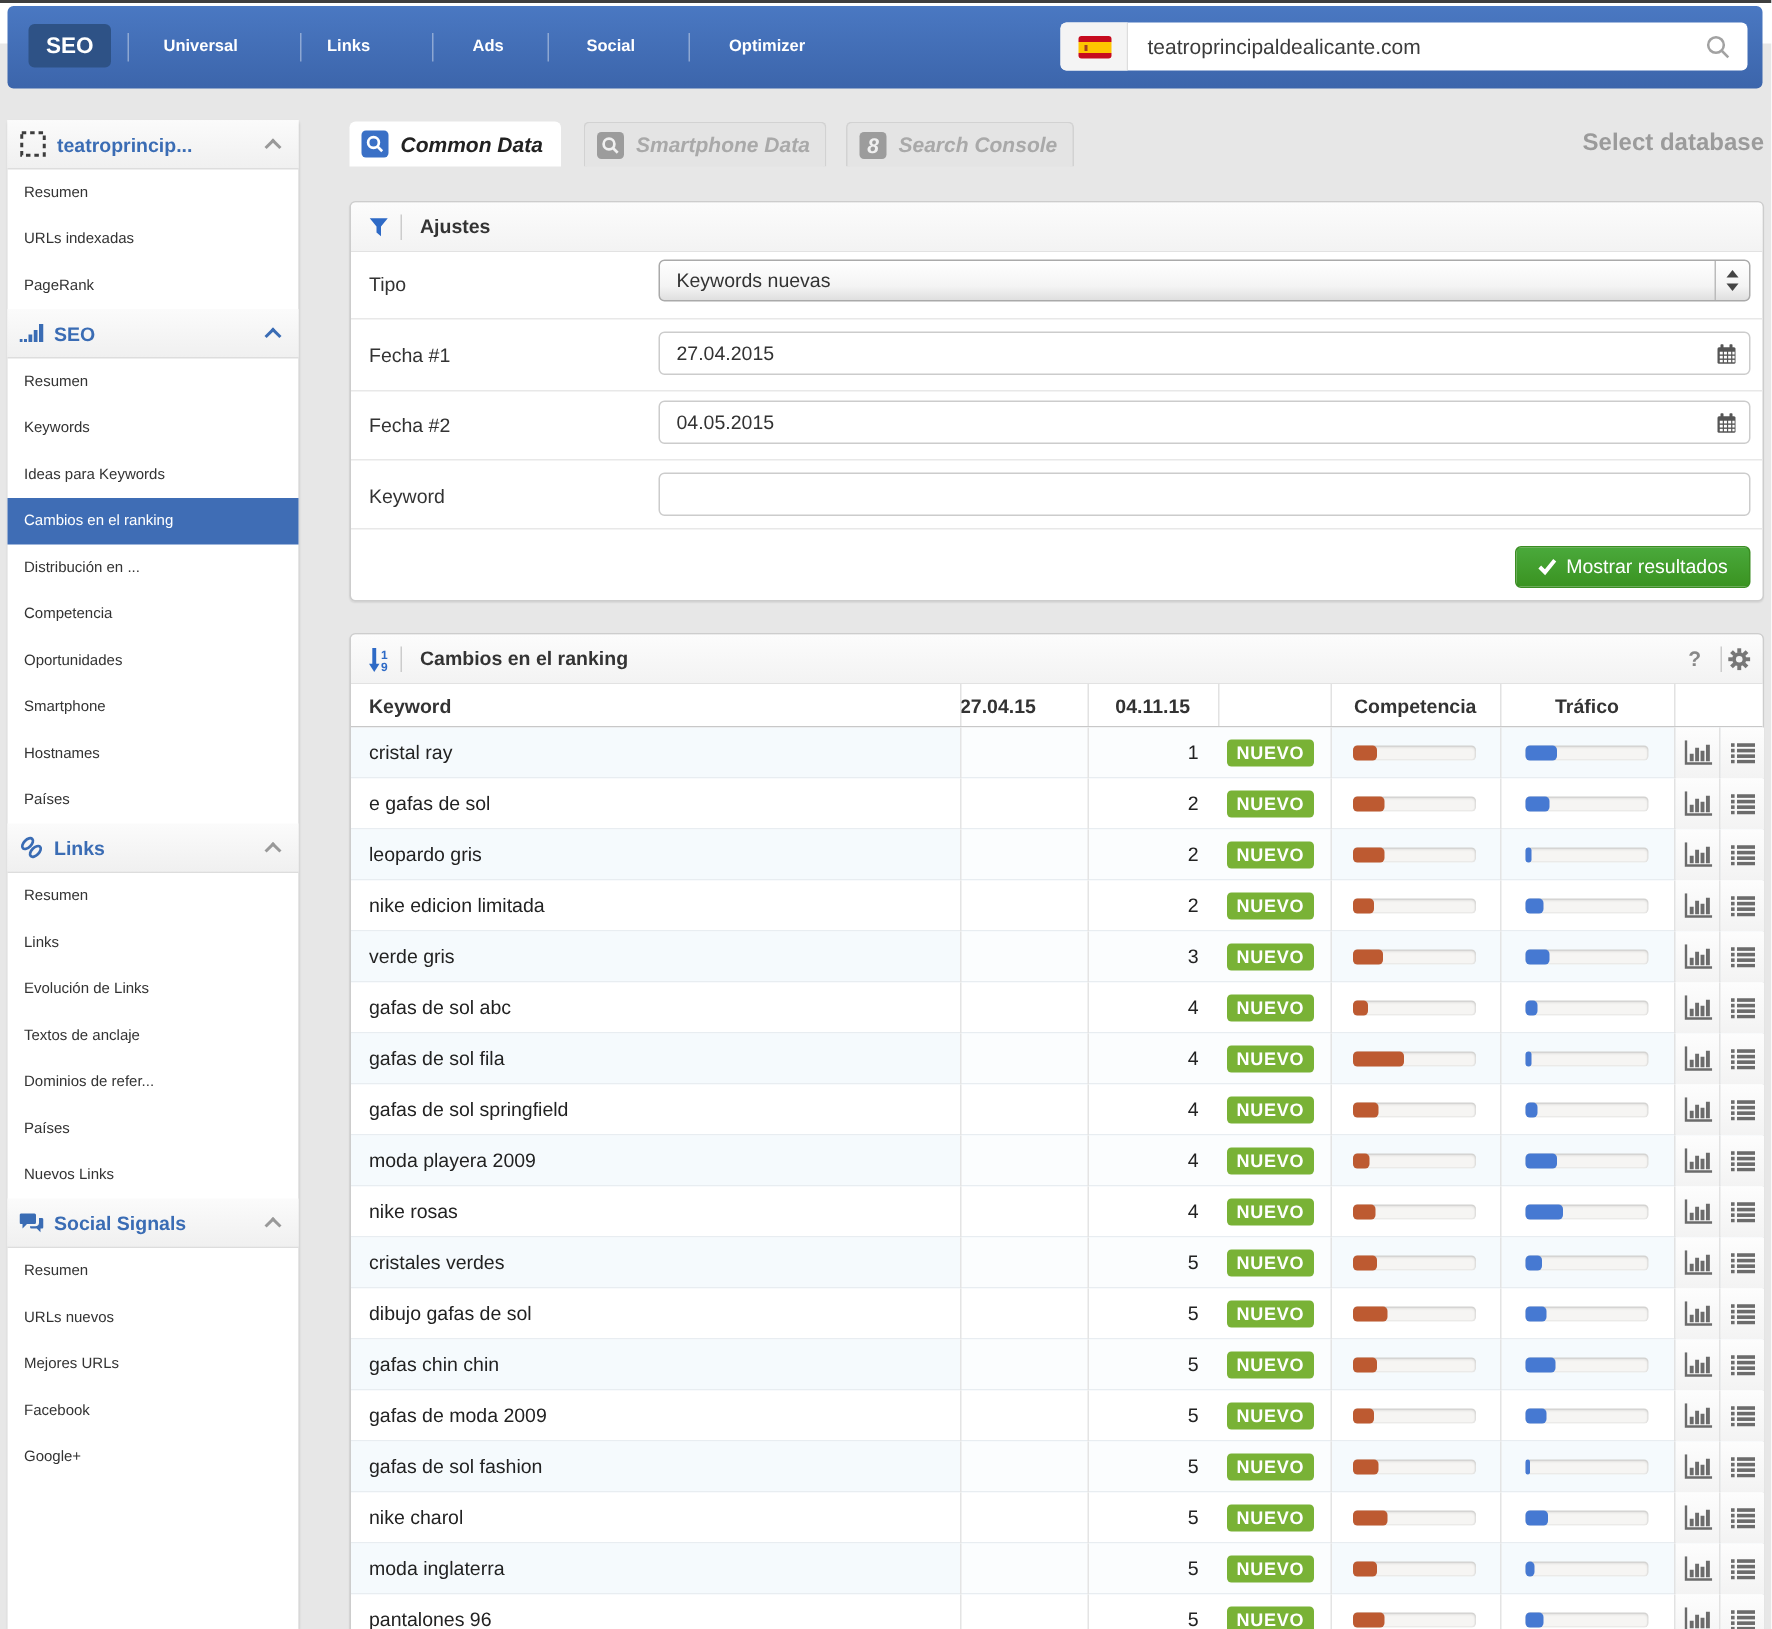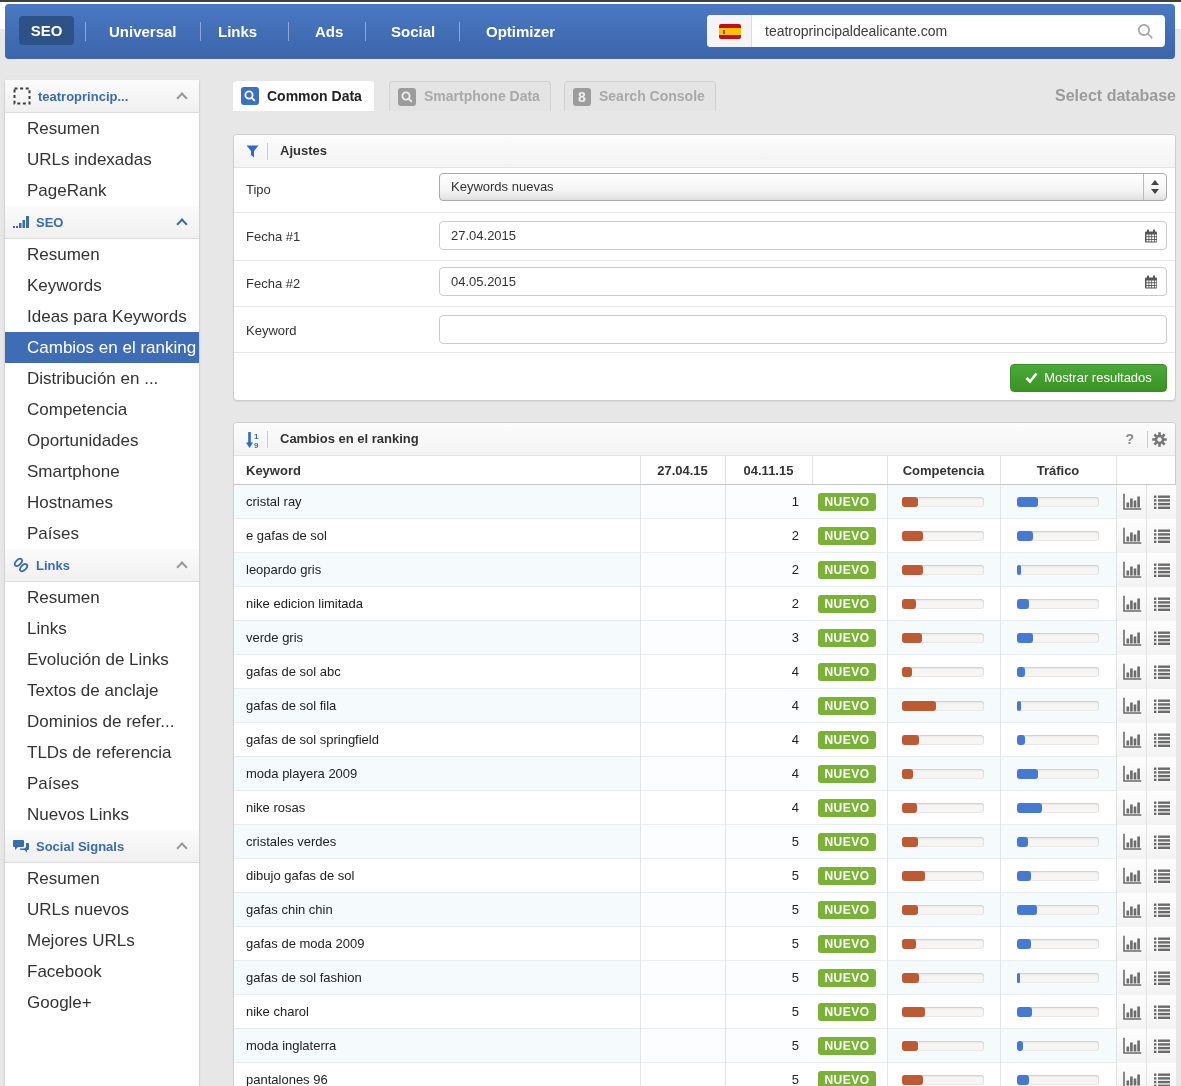--- a/index.html
+++ b/index.html
@@ -8,44 +8,44 @@
 #page { position:relative; width:1181px; height:1086px; overflow:hidden; }
 .abs { position:absolute; }
 
 #topline { left:0; top:0; width:1181px; height:2px; background:#3f3f3f; }
 #graybg { left:0; top:29px; width:1181px; height:1057px; background:#e7e7e7; }
 #nav { left:5px; top:4px; width:1170px; height:55px; border-radius:4px;
   background:linear-gradient(180deg,#4a78c2,#3c65ab); }
 #seobtn { left:14px; top:12px; width:55px; height:29px; border-radius:4px;
   background:#2e5286; color:#fff; font-size:15px; font-weight:bold;
   text-align:center; line-height:29px; }
-.navitem { top:16px; color:#fff; font-size:15px; font-weight:bold; line-height:23px; }
+.navitem { top:16px; color:#fff; font-size:11px; font-weight:bold; line-height:23px; }
 .navsep { top:18px; width:1px; height:19px; background:rgba(255,255,255,.4); }
 #search { left:702px; top:11px; width:458px; height:32px; background:#fff; border-radius:4px; }
 #flagbox { left:0; top:0; width:45px; height:32px; background:#f4f4f4;
   border-right:1px solid #ddd; border-radius:4px 0 0 4px; }
 #flag { left:12px; top:9px; width:22px; height:15px; border-radius:2px;
   background:linear-gradient(180deg,#c60b1e 0 25%,#ffc400 25% 75%,#c60b1e 75% 100%); }
 #flag:after { content:""; position:absolute; left:4px; top:6px; width:2px; height:4px; background:#a53f1f; }
 #domain { left:58px; top:0; line-height:32px; font-size:14px; color:#3c3c3c; }
 #searchmag { right:11px; top:8px; }
 
 #sidebar { left:5px; top:80px; width:194px; height:1006px; background:#fff;
   box-shadow:0 1px 2px rgba(0,0,0,.25); }
 .shead { position:relative; height:33px; background:linear-gradient(180deg,#fbfbfb,#f0f0f0);
   border-bottom:1px solid #ddd; display:flex; align-items:center; padding-left:8px; }
 .shead .stxt { color:#3a6cb4; font-size:13px; font-weight:bold; margin-left:7px; }
 .chev { position:absolute; right:13px; top:14px; width:8px; height:8px;
   border-left:2px solid #999; border-top:2px solid #999; transform:rotate(45deg); }
 .chev.blue { border-color:#3a6cb4; }
-.sitem { height:31px; line-height:31px; padding-left:22px; font-size:17px; color:#333; }
+.sitem { height:31px; line-height:31px; padding-left:11px; font-size:10px; color:#333; }
 .sitem.sel { background:#3f6db5; color:#fff; }
 
 
-.tab { top:81px; height:30px; border-radius:4px 4px 0 0; }
+.tab { top:81px; height:30px; border-radius:4px 4px 0 0;font-style:italic; }
 #tab1 { left:233px; width:141px; background:#fff; }
 #tab2 { left:389px; width:162px; }
 #tab3 { left:564px; width:152px; }
 .tab.inactive { background:#e4e4e4; border:1px solid #d2d2d2; border-bottom:none; }
 .tico { position:absolute; left:8px; top:6px; width:18px; height:18px; border-radius:3px; }
 .tico.blue { background:#3a70c6; }
 .tico.gray { background:#9c9c9c; }
 .tlabel { position:absolute; left:34px; top:0; line-height:30px; font-size:14px; font-weight:bold; }
 #tab1 .tlabel { color:#222; }
 .tab.inactive .tlabel { color:#a9a9a9; line-height:28px; }
@@ -178,21 +178,20 @@
           </g>
         </svg>
         <span class="stxt">Links</span>
         <div class="chev"></div>
       </div>
     <div class="sitem">Resumen</div>
     <div class="sitem">Links</div>
     <div class="sitem">Evolución de Links</div>
     <div class="sitem">Textos de anclaje</div>
     <div class="sitem">Dominios de refer...</div>
-    <div class="sitem">TLDs de referencia</div>
     <div class="sitem">Países</div>
     <div class="sitem">Nuevos Links</div>
     <div class="shead">
         <svg width="16" height="16" viewBox="0 0 16 16">
           <g fill="#3a6cb4">
             <path d="M1 2h9a1 1 0 0 1 1 1v5a1 1 0 0 1-1 1H5l-3 3v-3H1a1 1 0 0 1-1-1V3a1 1 0 0 1 1-1z"></path>
             <path d="M13 5h2a1 1 0 0 1 1 1v5a1 1 0 0 1-1 1h-1v2.5L11.5 12H8a1 1 0 0 1-1-1v-.5h3.5A2.5 2.5 0 0 0 13 8V5z"></path>
           </g>
         </svg>
         <span class="stxt">Social Signals</span>
@@ -323,21 +322,21 @@
             <rect x="6.2" y="0.2" width="2.6" height="3" transform="rotate(45 7.5 7.5)"></rect>
             <rect x="6.2" y="11.8" width="2.6" height="3" transform="rotate(45 7.5 7.5)"></rect>
             <rect x="0.2" y="6.2" width="3" height="2.6" transform="rotate(45 7.5 7.5)"></rect>
             <rect x="11.8" y="6.2" width="3" height="2.6" transform="rotate(45 7.5 7.5)"></rect>
           </g>
           <circle cx="7.5" cy="7.5" r="2.2" fill="#f6f6f6"></circle>
         </svg>
     </div>
     <div id="thead">
       <div class="hc" style="left:12px;">Keyword</div>
-      <div class="hc" style="left:406px;width:85px;text-align:center;">27.04.15</div>
+      <div class="hc" style="left:406px;width:85px;text-align:left;">27.04.15</div>
       <div class="hc" style="left:491px;width:87px;text-align:center;">04.11.15</div>
       <div class="hc" style="left:653px;width:113px;text-align:center;">Competencia</div>
       <div class="hc" style="left:766px;width:116px;text-align:center;">Tráfico</div>
       <div class="vline" style="left:406px;"></div>
       <div class="vline" style="left:491px;"></div>
       <div class="vline" style="left:578px;"></div>
       <div class="vline" style="left:653px;"></div>
       <div class="vline" style="left:766px;"></div>
       <div class="vline" style="left:882px;"></div>
     </div>

